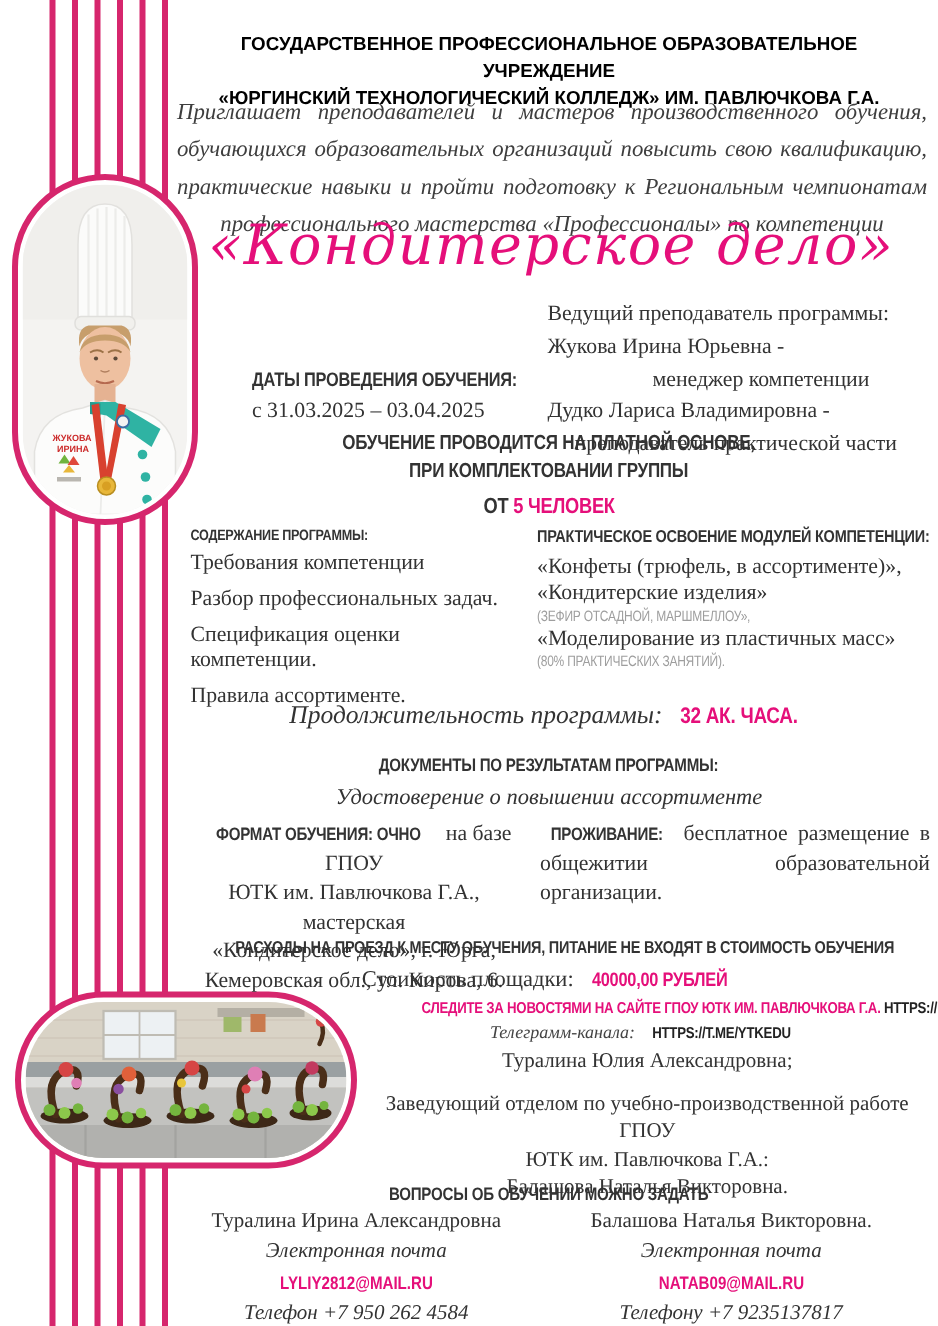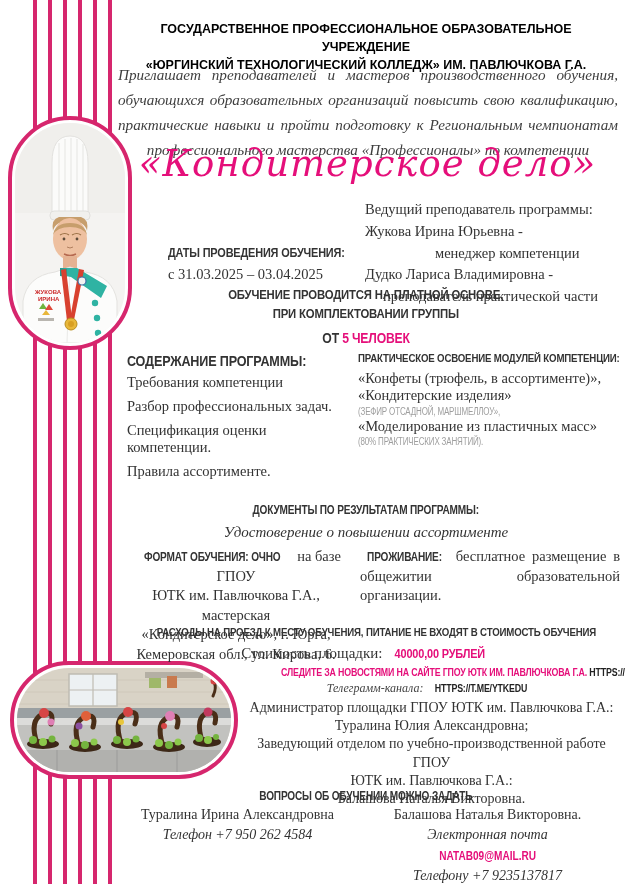--- a/index.html
+++ b/index.html
@@ -43,21 +43,21 @@
   .dates-block .val{margin-top:5px;}
 
   .teachers-block{left:365px;top:199px;width:256px;font-size:14.5px;line-height:1.5;}
   .teachers-block .ind1{margin-left:70px;}
   .teachers-block .ind2{margin-left:18px;}
 
   .paid-block{left:115px;top:286px;width:502px;font-size:13.5px;line-height:1.4;}
   .paid-block .big{margin-top:4px;font-size:14.5px;}
 
   .program-col{left:127px;top:352px;width:222px;font-size:14.5px;}
-  .program-col .hd{font-size:15px;margin-bottom:4px;}
+  .program-col .hd{font-size:10px;margin-bottom:4px;}
   .program-col .li{margin-bottom:7px;}
 
   .modules-col{left:358px;top:352px;width:264px;font-size:14.5px;line-height:1.2;}
   .modules-col .hd{font-size:11.5px;margin-bottom:4px;}
   .modules-col .sm{font-size:10px;line-height:1.3;}
 
   .duration{left:115px;top:467px;width:502px;font-size:17px;font-style:italic;}
   .duration .cnd{font-style:normal;font-size:15px;}
 
   .docs-hd{left:115px;top:503px;width:502px;font-size:12px;}
@@ -70,21 +70,21 @@
 
   .costs-notice{left:115px;top:626px;width:505px;font-size:11.5px;}
   .price{left:115px;top:645px;width:505px;font-size:15px;}
   .price .cnd{font-size:13px;}
 
   .news{left:243px;top:665px;width:377px;font-size:10.5px;line-height:1.35;}
   .news .url{color:#222;}
   .news .tg-label{font-family:"Liberation Serif",serif;font-style:italic;font-weight:400;font-size:12px;color:#444;}
 
   .admins{left:243px;top:699px;width:377px;font-size:14px;line-height:1.3;}
-  .admins .blk2{text-align:center;}
+  .admins .blk2{margin-top:11px;text-align:center;}
 
   .questions-hd{left:115px;top:789px;width:502px;font-size:12px;}
 
   .contact{top:805px;width:215px;text-align:center;font-size:14px;line-height:1.45;}
   .contact.c1{left:130px;}
   .contact.c2{left:380px;}
   .contact .mail-line{font-style:italic;}
   .contact .mail{font-style:normal;font-family:"Liberation Sans",sans-serif;font-weight:700;display:inline-block;transform:scaleX(0.84);white-space:nowrap;font-size:12px;color:var(--pink);}
   .contact .phone{font-style:italic;}
 </style>
@@ -255,20 +255,23 @@
 
   <div class="abs modules-col">
     <div class="hd"><span class="cnd o-left">ПРАКТИЧЕСКОЕ ОСВОЕНИЕ МОДУЛЕЙ КОМПЕТЕНЦИИ:</span></div>
     <div>«Конфеты (трюфель, в ассортименте)»,</div>
     <div>«Кондитерские изделия»</div>
     <div class="sm"><span class="gcnd">(ЗЕФИР ОТСАДНОЙ, МАРШМЕЛЛОУ»,</span></div>
     <div>«Моделирование из пластичных масс»</div>
     <div class="sm"><span class="gcnd">(80% ПРАКТИЧЕСКИХ ЗАНЯТИЙ).</span></div>
   </div>
 
+  <div class="abs duration ctr">
+    <span>Продолжительность программы: </span><span class="cnd pk">32 АК. ЧАСА.</span>
+  </div>
 
   <div class="abs docs-hd ctr">
     <span class="cnd">ДОКУМЕНТЫ ПО РЕЗУЛЬТАТАМ ПРОГРАММЫ:</span>
   </div>
   <div class="abs docs-val ctr">Удостоверение о повышении ассортименте</div>
 
   <div class="abs format-col">
     <div><span class="cnd">ФОРМАТ ОБУЧЕНИЯ: ОЧНО</span><span> на базе ГПОУ</span></div>
     <div>ЮТК им. Павлючкова Г.А., мастерская</div>
     <div>«Кондитерское дело», г. Юрга,</div>
@@ -285,33 +288,33 @@
   <div class="abs price ctr">
     <span>Стоимость площадки: </span><span class="cnd pk">40000,00 РУБЛЕЙ</span>
   </div>
 
   <div class="abs news ctr">
     <div><span class="cnd"><span class="pk">СЛЕДИТЕ ЗА НОВОСТЯМИ НА САЙТЕ ГПОУ ЮТК ИМ. ПАВЛЮЧКОВА Г.А. </span><span class="url">HTTPS://YTK-EDU.RU/</span></span></div>
     <div><span class="tg-label">Телеграмм-канала: </span><span class="cnd url">HTTPS://T.ME/YTKEDU</span></div>
   </div>
 
   <div class="abs admins ctr">
-    <div>Администратор площадки ГПОУ ЮТК им. Павлючкова Г.А.:</div>
     <div>Туралина Юлия Александровна;</div>
     <div class="blk2">Заведующий отделом по учебно-производственной работе ГПОУ</div>
     <div>ЮТК им. Павлючкова Г.А.:</div>
     <div>Балашова Наталья Викторовна.</div>
   </div>
 
   <div class="abs questions-hd ctr">
     <span class="cnd">ВОПРОСЫ ОБ ОБУЧЕНИИ МОЖНО ЗАДАТЬ</span>
   </div>
 
   <div class="abs contact c1">
     <div>Туралина Ирина Александровна</div>
+    <div class="mail-line"><span>Электронная почта </span><span class="mail">LYLIY2812@MAIL.RU</span></div>
     <div class="phone">Телефон +7 950 262 4584</div>
   </div>
 
   <div class="abs contact c2">
     <div>Балашова Наталья Викторовна.</div>
     <div class="mail-line"><span>Электронная почта </span><span class="mail">NATAB09@MAIL.RU</span></div>
     <div class="phone">Телефону +7 9235137817</div>
   </div>
 
 </div>

